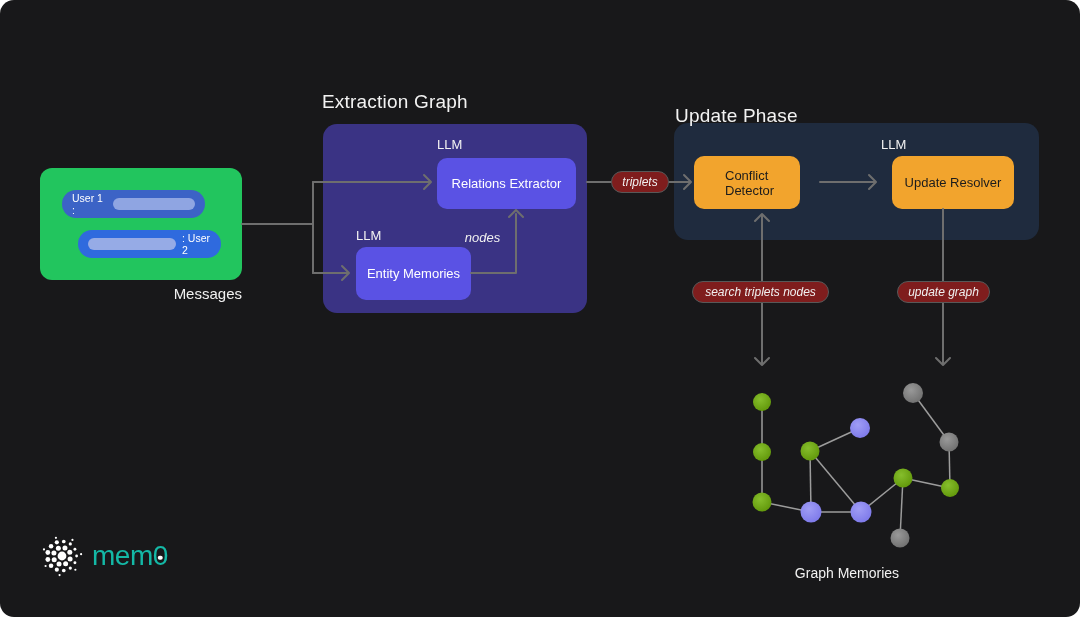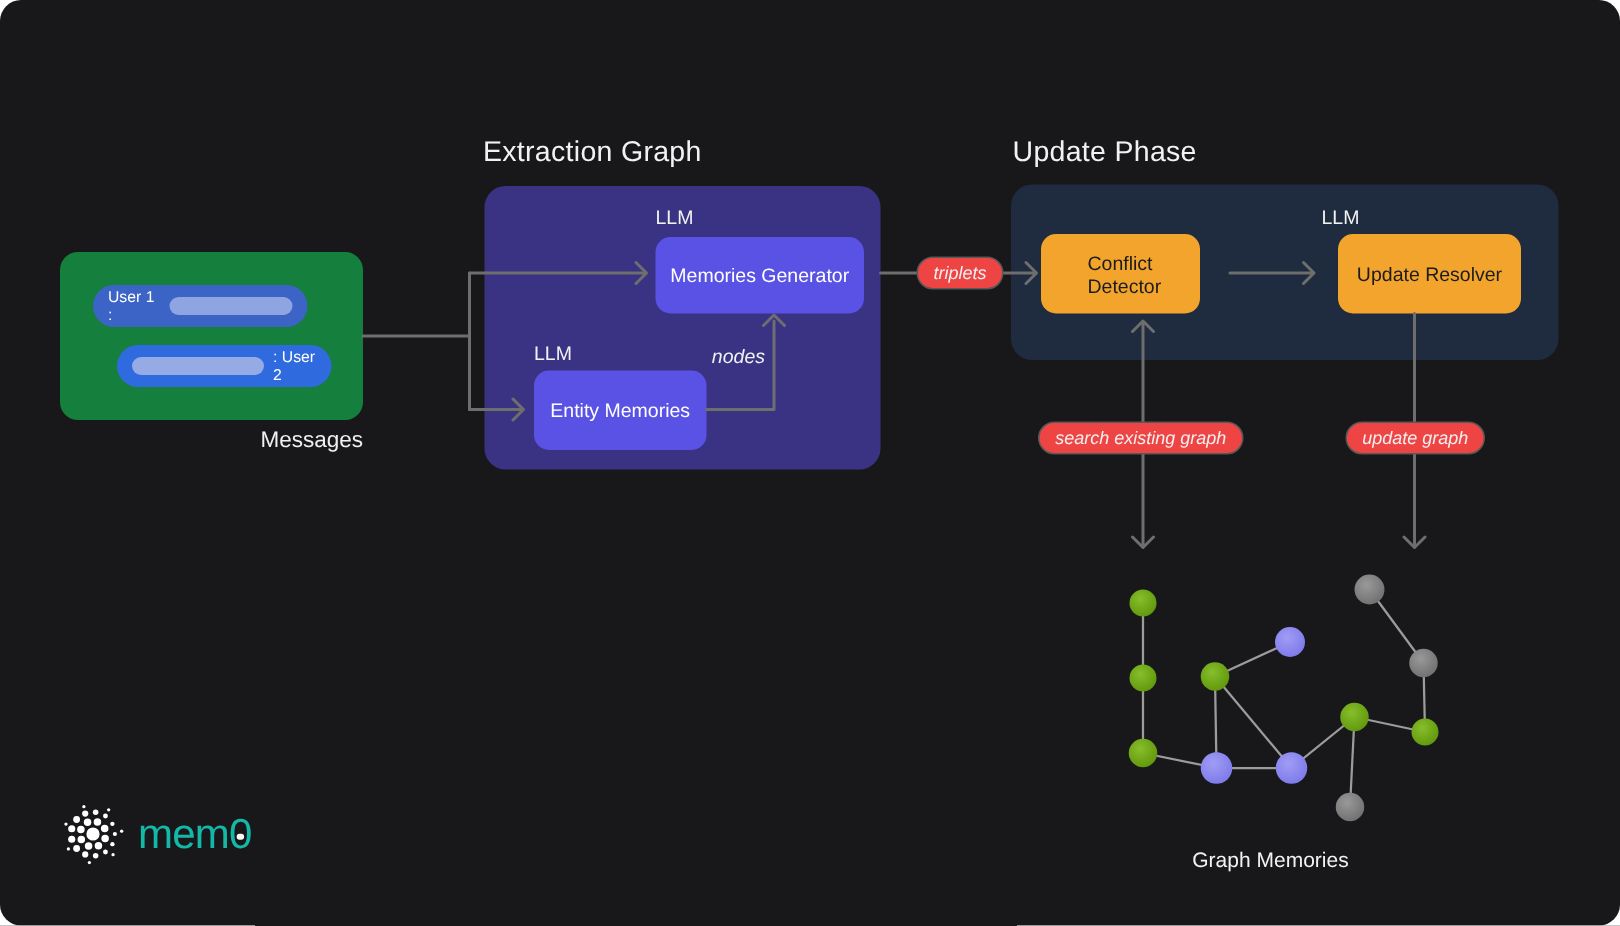--- a/index.html
+++ b/index.html
@@ -4,43 +4,43 @@
 <style>
   html,body{margin:0;padding:0;background:#ffffff;}
   *{box-sizing:border-box;font-family:"Liberation Sans",sans-serif;}
   #canvas{
     position:relative;width:1080px;height:617px;
     background:#18181a;border-radius:14px;overflow:hidden;
   }
   .abs{position:absolute;}
   .phase-title{font-size:19px;font-weight:500;color:#f2f2f2;letter-spacing:.2px;z-index:2;}
   
-  .messages-box{left:40px;top:168px;width:202px;height:112px;background:#15803d;border-radius:12px;z-index:1;}
+  .messages-box{left:40px;top:168px;width:202px;height:112px;background:#22c55e;border-radius:12px;z-index:1;}
   .bubble{position:absolute;display:flex;align-items:center;border-radius:14px;color:#fff;font-size:10.5px;font-weight:500;}
   .bubble1{left:22px;top:22px;width:143px;height:28px;background:#3c63c6;padding:0 10px;}
   .bubble2{left:38px;top:62px;width:143px;height:28px;background:#2f6ade;padding:0 10px;justify-content:flex-end;}
   .msg-pill{height:12px;border-radius:6px;background:#8fa5e2;flex:0 0 auto;}
   .bubble1 .msg-pill{width:82px;margin-left:6px;}
   .bubble2 .msg-pill{width:88px;margin-right:6px;background:#96abe6;}
   .messages-label{left:40px;top:285px;width:202px;text-align:right;font-size:15px;color:#f0f0f0;z-index:2;}
   
   .extraction-box{left:323px;top:124px;width:264px;height:189px;background:#3a3384;border-radius:14px;z-index:1;}
   .llm-label{font-size:13px;color:#f2f2f2;z-index:3;}
   .node-btn{display:flex;align-items:center;justify-content:center;border-radius:10px;font-size:13px;z-index:3;}
   .violet{background:#5a52e4;color:#ffffff;}
   .orange{background:#f2a42d;color:#1c1c1c;font-weight:500;}
   .relations-generator{left:437px;top:158px;width:139px;height:51px;}
   .entity-extractor{left:356px;top:247px;width:115px;height:53px;}
-  .nodes-label{left:455px;top:230px;width:55px;text-align:right;font-size:13px;font-style:italic;color:#f0f0f0;z-index:3;}
+  .nodes-label{left:455px;top:230px;width:55px;text-align:center;font-size:13px;font-style:italic;color:#f0f0f0;z-index:3;}
   
   .update-box{left:674px;top:123px;width:365px;height:117px;background:#1f2b3e;border-radius:14px;z-index:1;}
   .conflict-detector{left:694px;top:156px;width:106px;height:53px;padding-left:31px;}
   .update-resolver{left:881px;top:156px;width:122px;height:53px;margin-left:11px;}
   
-  .edge-pill{display:flex;align-items:center;justify-content:center;height:22px;background:#ef4444;
+  .edge-pill{display:flex;align-items:center;justify-content:center;height:22px;background:#7f1d1d;
     border:1.5px solid #585858;border-radius:12px;color:#f0f0f0;font-size:12px;font-style:italic;z-index:6;}
   .pill-triplets{left:611px;top:171px;width:58px;}
   .pill-search{left:692px;top:281px;width:137px;}
   .pill-update{left:897px;top:281px;width:93px;}
   
   #wires{left:0;top:0;z-index:5;pointer-events:none;}
   .wire{stroke:#6e6e6e;stroke-width:2;fill:none;stroke-linecap:round;stroke-linejoin:round;}
   .gedge{stroke:#9c9c9c;stroke-width:1.5;}
   
   .graph-label{left:747px;top:565px;width:200px;text-align:center;font-size:14px;color:#f2f2f2;z-index:2;}
@@ -50,48 +50,48 @@
   .zero{position:relative;display:inline-block;}
   .zero::after{content:'';position:absolute;left:50%;top:55%;width:4.5px;height:4.5px;border-radius:50%;
     background:#fff;transform:translate(-50%,-50%);}
 </style>
 </head>
 <body>
 
 <div id="canvas">
 
   <div class="abs phase-title" style="left:322px;top:91px;">Extraction Graph</div>
-  <div class="abs phase-title" style="left:675px;top:91px;">Update Phase</div>
+  <div class="abs phase-title" style="left:675px;top:105px;">Update Phase</div>
 
   <div class="abs messages-box">
     <div class="bubble bubble1">
       <span>User 1 :</span>
       <span class="msg-pill"></span>
     </div>
     <div class="bubble bubble2">
       <span class="msg-pill"></span>
       <span>: User 2</span>
     </div>
   </div>
   <div class="abs messages-label">Messages</div>
 
   <div class="abs extraction-box"></div>
   <div class="abs llm-label" style="left:437px;top:137px;">LLM</div>
-  <div class="abs node-btn violet relations-generator">Memories Generator</div>
+  <div class="abs node-btn violet relations-generator">Relations Extractor</div>
   <div class="abs llm-label" style="left:356px;top:228px;">LLM</div>
   <div class="abs node-btn violet entity-extractor">Entity Memories</div>
   <div class="abs nodes-label">nodes</div>
 
   <div class="abs update-box"></div>
   <div class="abs node-btn orange conflict-detector">Conflict Detector</div>
   <div class="abs llm-label" style="left:881px;top:137px;">LLM</div>
   <div class="abs node-btn orange update-resolver">Update Resolver</div>
 
   <div class="abs edge-pill pill-triplets">triplets</div>
-  <div class="abs edge-pill pill-search">search existing graph</div>
+  <div class="abs edge-pill pill-search">search triplets nodes</div>
   <div class="abs edge-pill pill-update">update graph</div>
 
   <svg id="wires" class="abs" width="1080" height="617" viewBox="0 0 1080 617">
     <defs>
       <radialGradient id="grad-green" cx="40%" cy="35%" r="75%">
         <stop offset="0%" stop-color="#86be2c"></stop>
           <stop offset="100%" stop-color="#5e9408"></stop>
       </radialGradient>
       <radialGradient id="grad-purple" cx="40%" cy="35%" r="75%">
         <stop offset="0%" stop-color="#a09df5"></stop>

